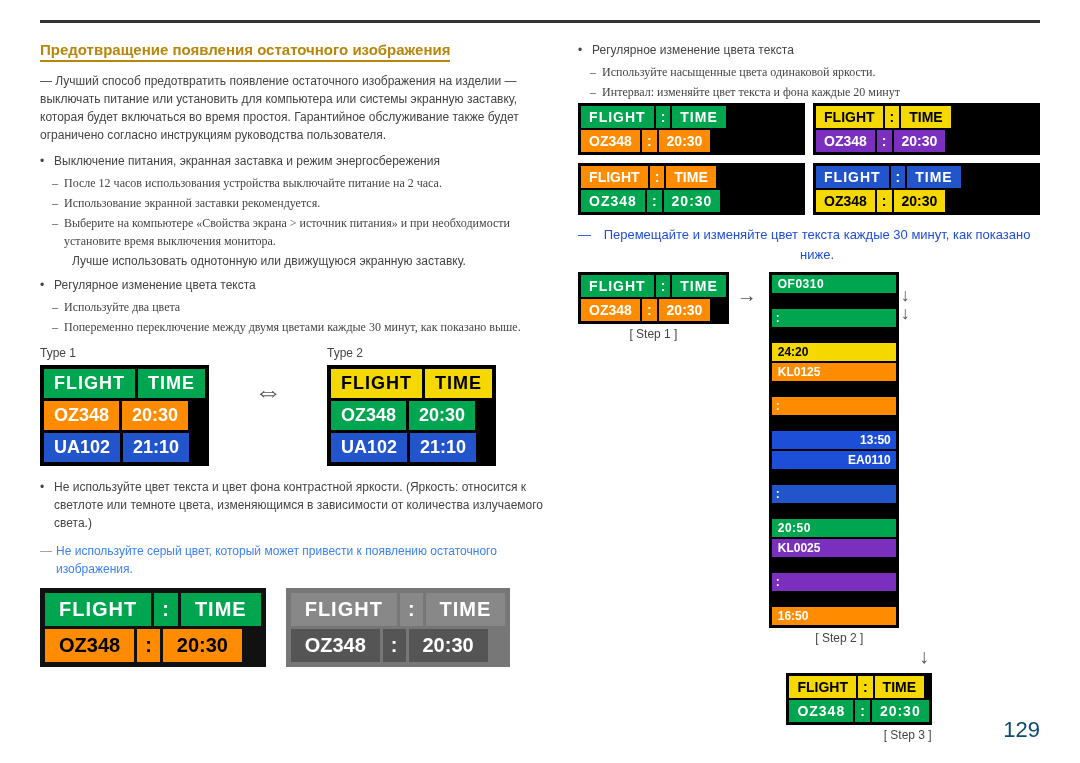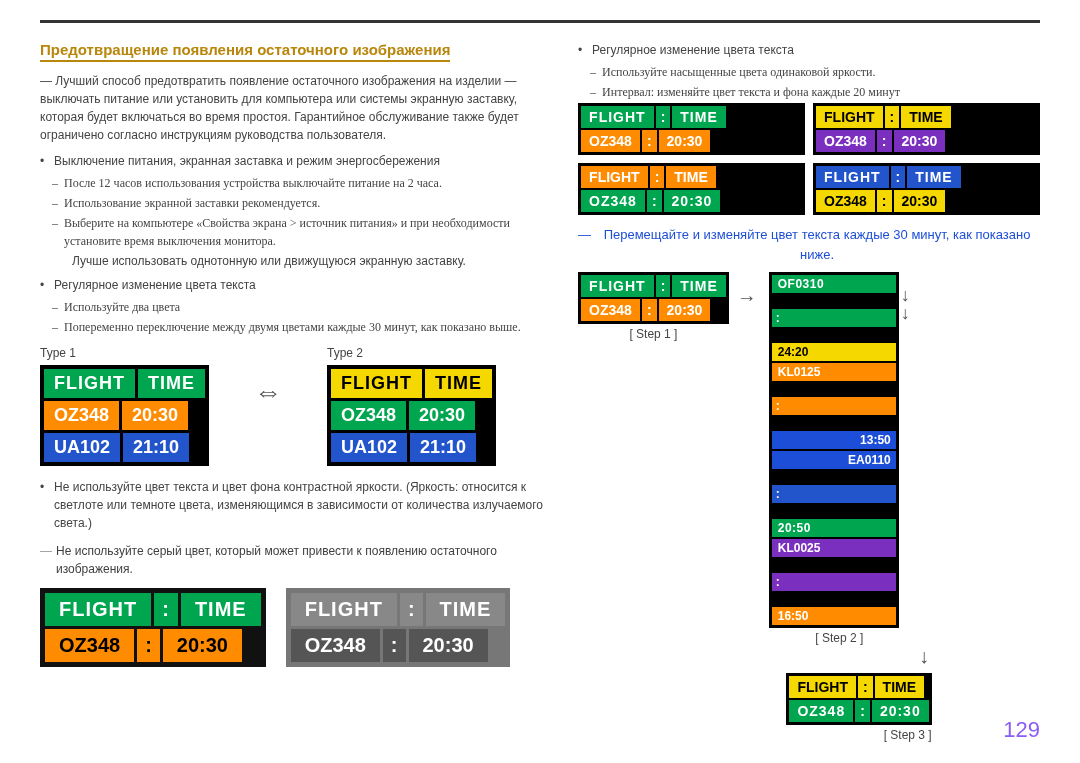--- a/index.html
+++ b/index.html
@@ -92,21 +92,21 @@
     }
 
     .sub-dash::before {
       content: '–';
       position: absolute;
       left: 12px;
     }
 
     .gray-dash {
       font-size: 12px;
-      color: #404040;
+      color: #3b82f6;
       padding-left: 16px;
       line-height: 1.5;
       margin-bottom: 4px;
       position: relative;
     }
     .gray-dash::before {
       content: '—';
       position: absolute;
       left: 0;
       color: #999;
@@ -618,13 +618,13 @@
           </div>
           <div class="step-label">[ Step 3 ]</div>
         </div>
       </div>
 
       <div style="height:8px;"></div>
     </div>
   </div>
 </div>
 
-<div style="position:fixed; bottom:20px; right:40px; font-size:22px; color:#8b5cf6;">129</div>
+<div style="position:fixed; bottom:20px; right:40px; font-size:22px; color:#0c4a6e;">129</div>
 
 </body></html>

